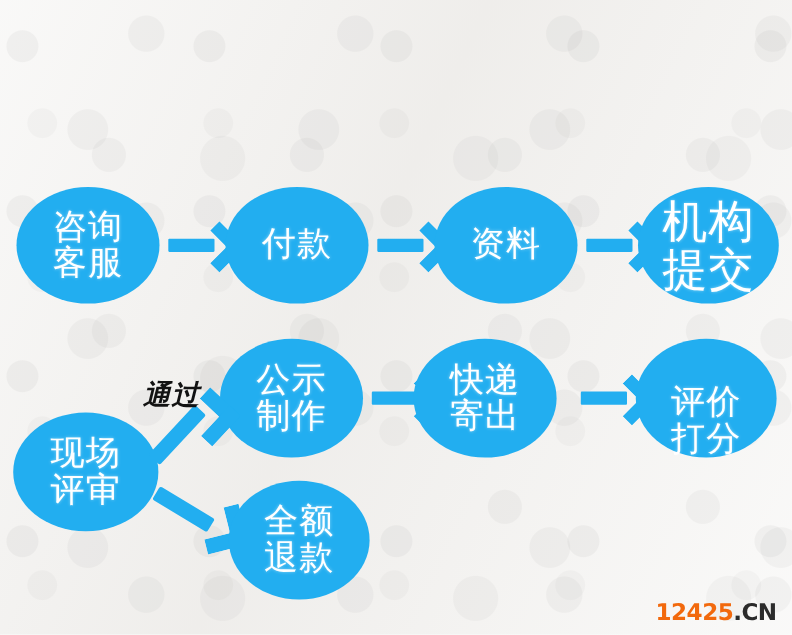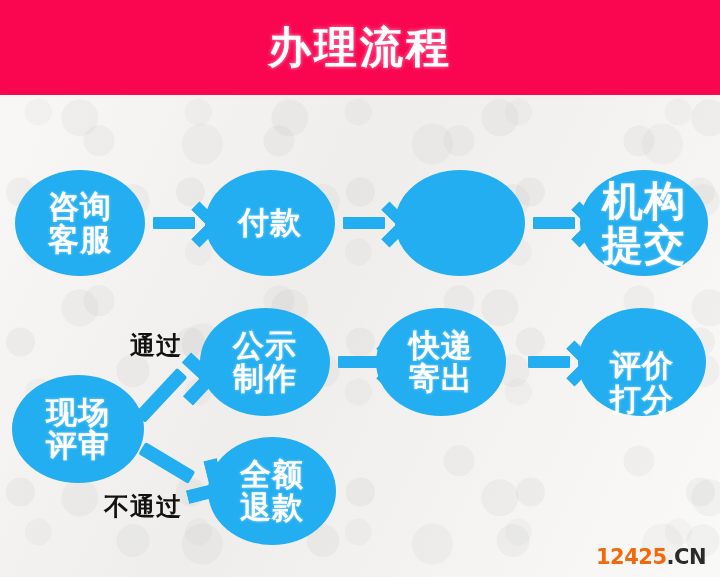--- a/index.html
+++ b/index.html
@@ -49,21 +49,21 @@
   
   .node {
     position: absolute;
     background: #22aef0;
     border-radius: 50%;
     display: flex;
     flex-direction: column;
     align-items: center;
     justify-content: center;
     color: #ffffff;
-    font-weight: bold;
+    font-weight: normal;
     line-height: 1.08;
     text-shadow: 0 0 3px rgba(255,255,255,0.5);
   }
   .node .ln {
     display: block;
     white-space: nowrap;
     letter-spacing: 1px;
   }
 
   
@@ -134,23 +134,20 @@
     font-family: "DejaVu Sans", "Liberation Sans", sans-serif;
   }
   .wm-num { color: #f2690d; margin-left: 16px; }
   .wm-tld { color: #2b2b2b; }
 </style>
 </head>
 <body>
 
 <div id="page">
 
-  <div class="banner">
-    <div class="banner-title">办理流程</div>
-  </div>
 
   <div class="node" style="left:15px; top:170px; width:130px; height:106px; font-size:31px;">
     <span class="ln">咨询</span>
     <span class="ln">客服</span>
   </div>
 
   <div class="arrow-h" style="left:153px; top:203px; width:56px;">
     <div class="shaft" style="width:42px;"></div>
     <div class="head" style="left:30px;"></div>
   </div>
@@ -158,20 +155,21 @@
   <div class="node" style="left:205px; top:170px; width:130px; height:106px; font-size:31px;">
     <span class="ln">付款</span>
   </div>
 
   <div class="arrow-h" style="left:343px; top:203px; width:56px;">
     <div class="shaft" style="width:42px;"></div>
     <div class="head" style="left:30px;"></div>
   </div>
 
   <div class="node" style="left:395px; top:170px; width:130px; height:106px; font-size:31px;">
+    <span class="ln">资料</span>
   </div>
 
   <div class="arrow-h" style="left:533px; top:203px; width:56px;">
     <div class="shaft" style="width:42px;"></div>
     <div class="head" style="left:30px;"></div>
   </div>
 
   <div class="node" style="left:580px; top:170px; width:128px; height:106px; font-size:41px;">
     <span class="ln">机构</span>
     <span class="ln">提交</span>
@@ -210,23 +208,22 @@
   <div class="arrow-d" style="left:140px; top:418px;">
     <div class="shaft" style="width:62px; transform: rotate(-47deg);"></div>
     <div class="head" style="left:33px; top:-58px; transform: rotate(43deg);"></div>
   </div>
 
   <div class="arrow-d" style="left:142px; top:448px;">
     <div class="shaft" style="width:58px; transform: rotate(31deg);"></div>
     <div class="head" style="left:42px; top:14px; transform: rotate(76deg);"></div>
   </div>
 
-  <div class="branch-label" style="left:130px; top:329px; font-size:25px;">通过</div>
-
-  <div class="branch-label" style="left:104px; top:490px; font-size:25px;">不通过</div>
+  <div class="branch-label" style="left:130px; top:342px; font-size:25px;font-style:italic;">通过</div>
+
 
   <div class="node" style="left:208px; top:437px; width:128px; height:108px; font-size:31px;">
     <span class="ln">全额</span>
     <span class="ln">退款</span>
   </div>
 
   <div class="watermark">
     <span class="wm-num">12425</span><span class="wm-tld">.CN</span>
   </div>
 

